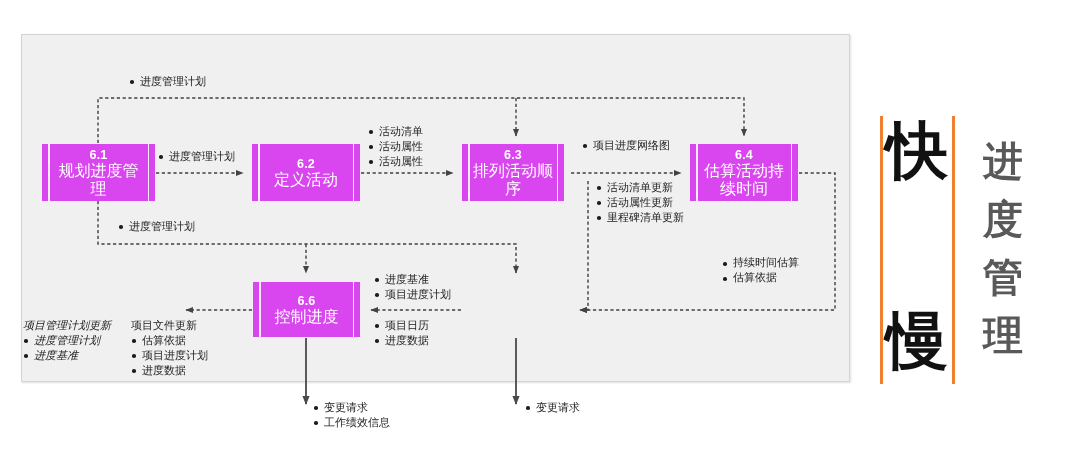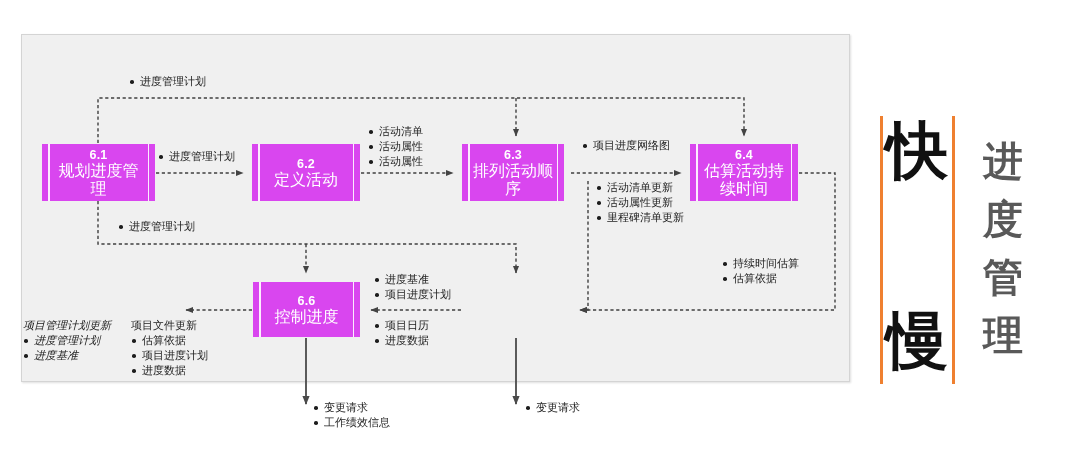--- a/index.html
+++ b/index.html
@@ -178,21 +178,21 @@
   <div class="lbl one" style="left:582px;top:138px;">项目进度网络图</div>
 
   <div class="lbl" style="left:596px;top:180px;">
     <ul>
       <li>活动清单更新</li>
       <li>活动属性更新</li>
       <li>里程碑清单更新</li>
     </ul>
   </div>
 
-  <div class="lbl" style="left:722px;top:256px;">
+  <div class="lbl" style="left:722px;top:256px;font-family:Liberation Mono, monospace;">
     <ul>
       <li>持续时间估算</li>
       <li>估算依据</li>
     </ul>
   </div>
 
   <div class="lbl" style="left:374px;top:272px;">
     <ul>
       <li>进度基准</li>
       <li>项目进度计划</li>

